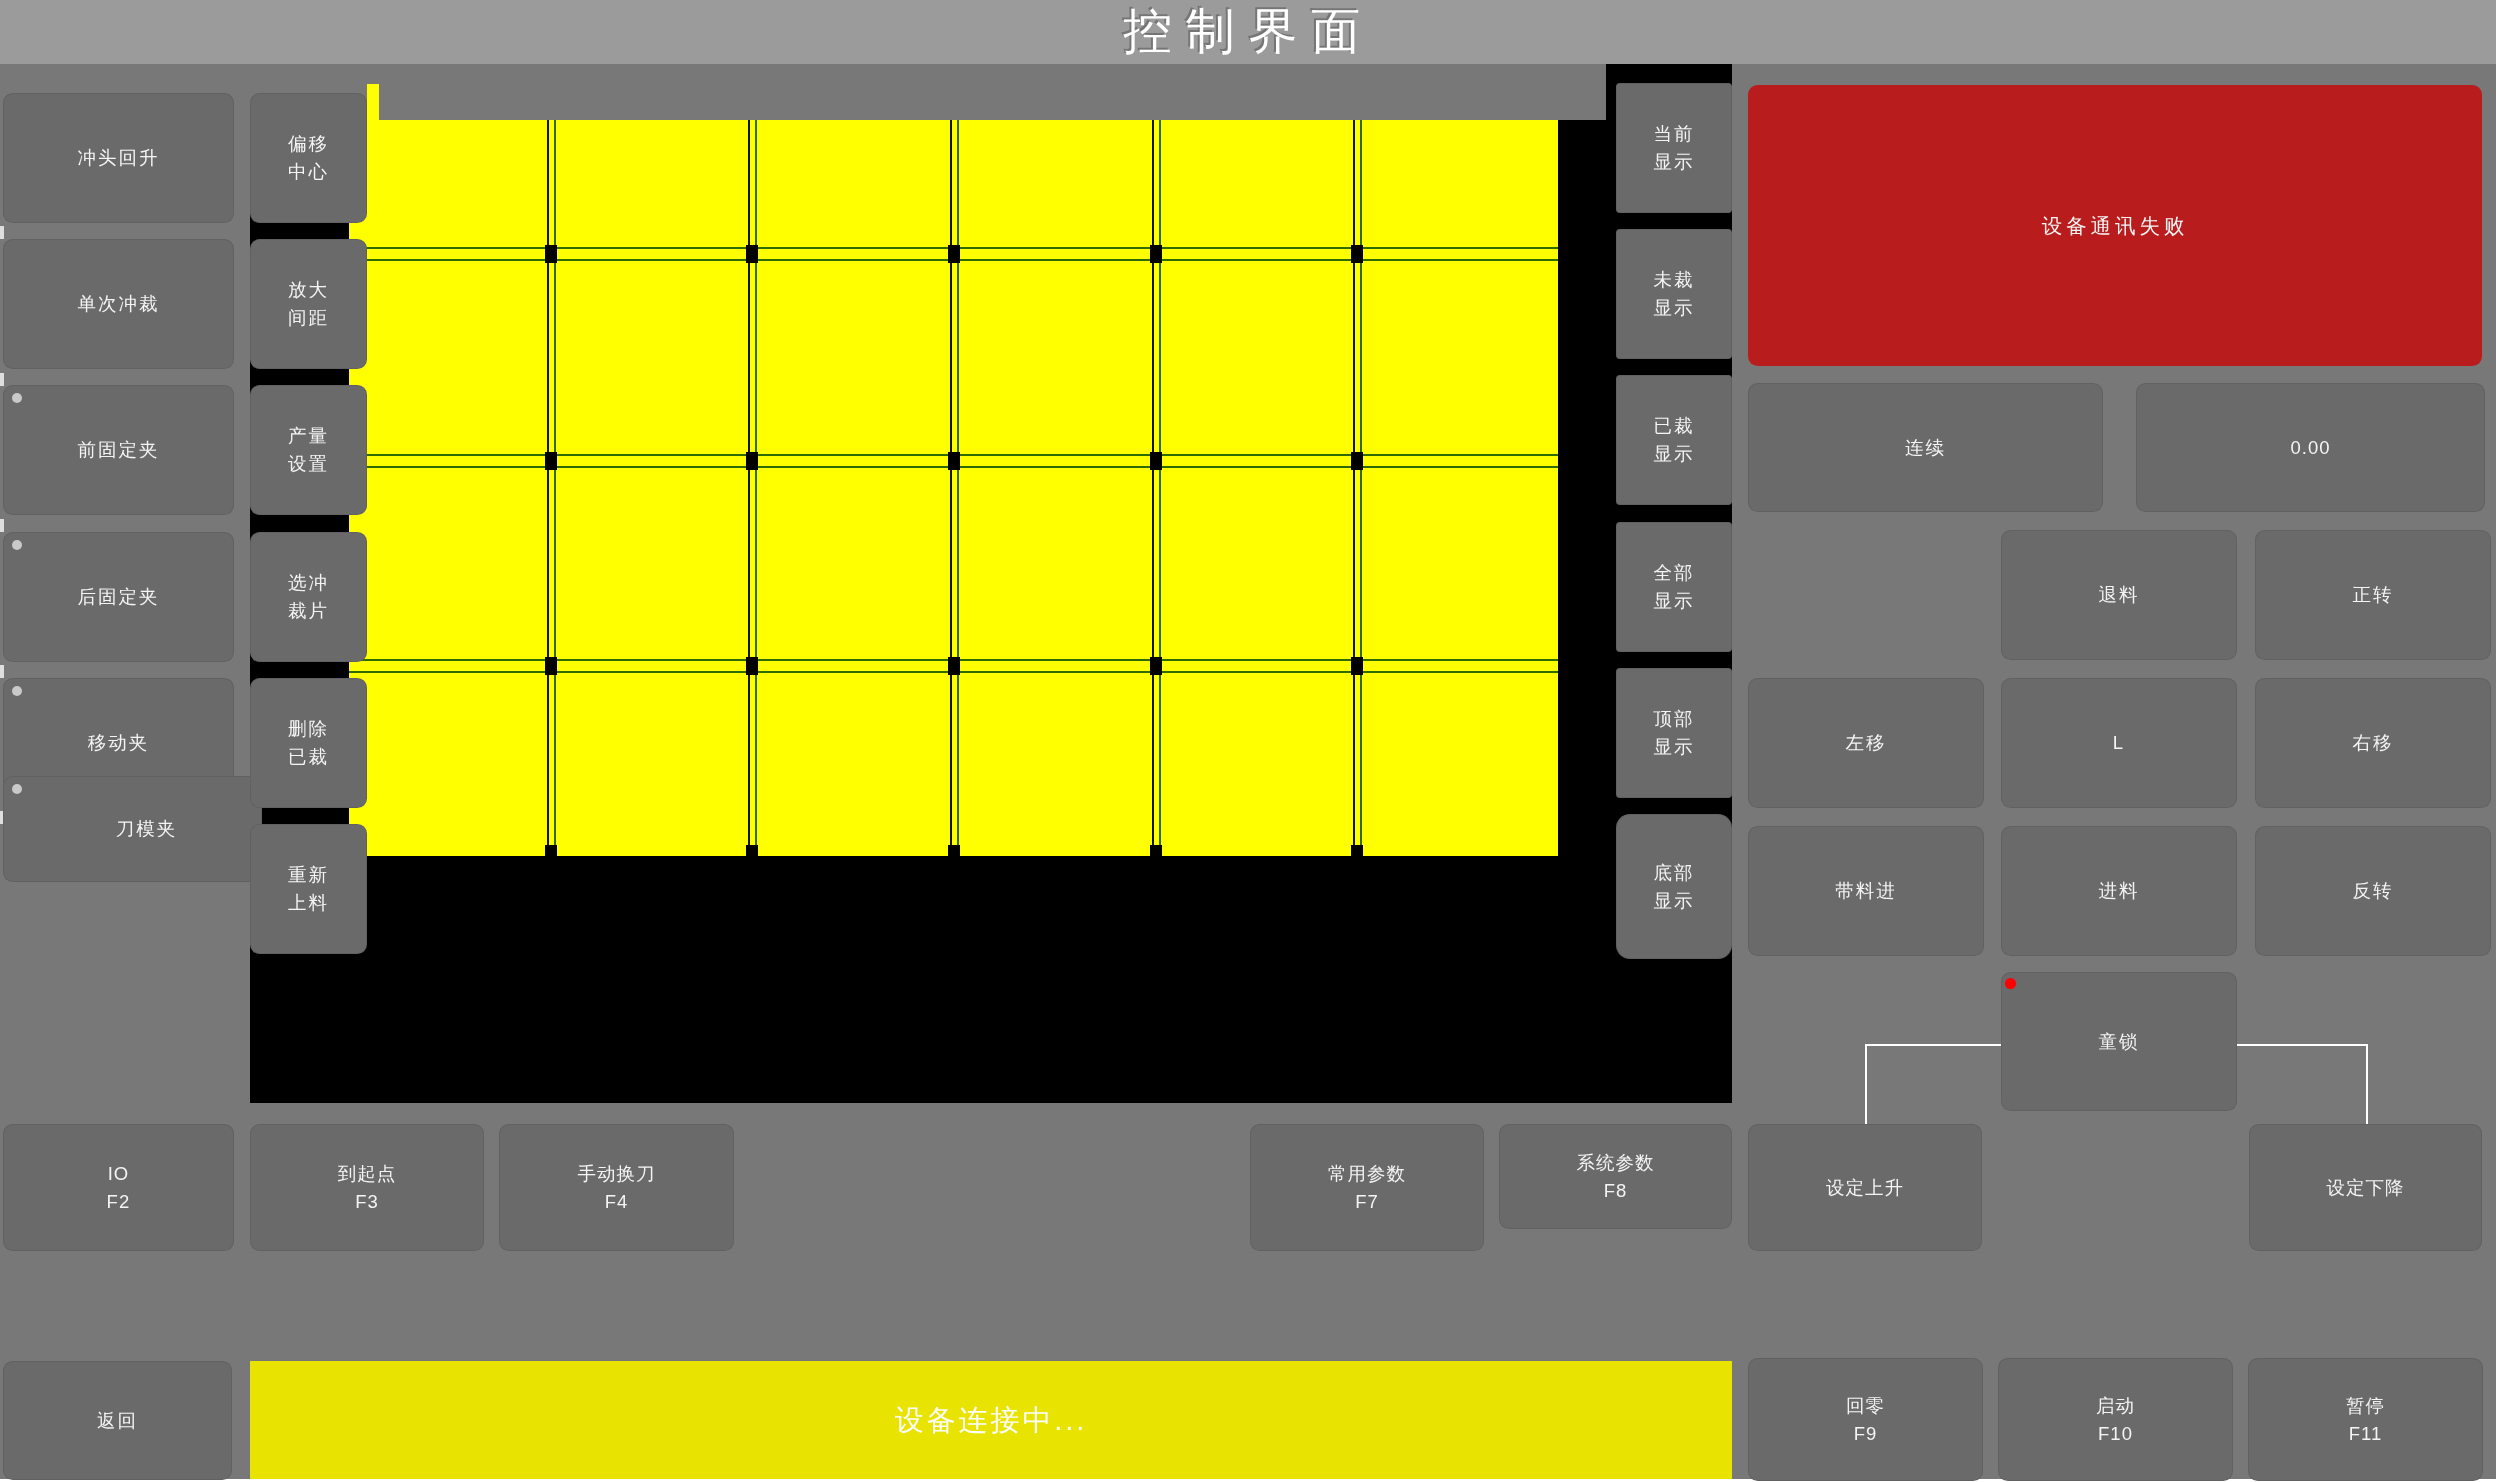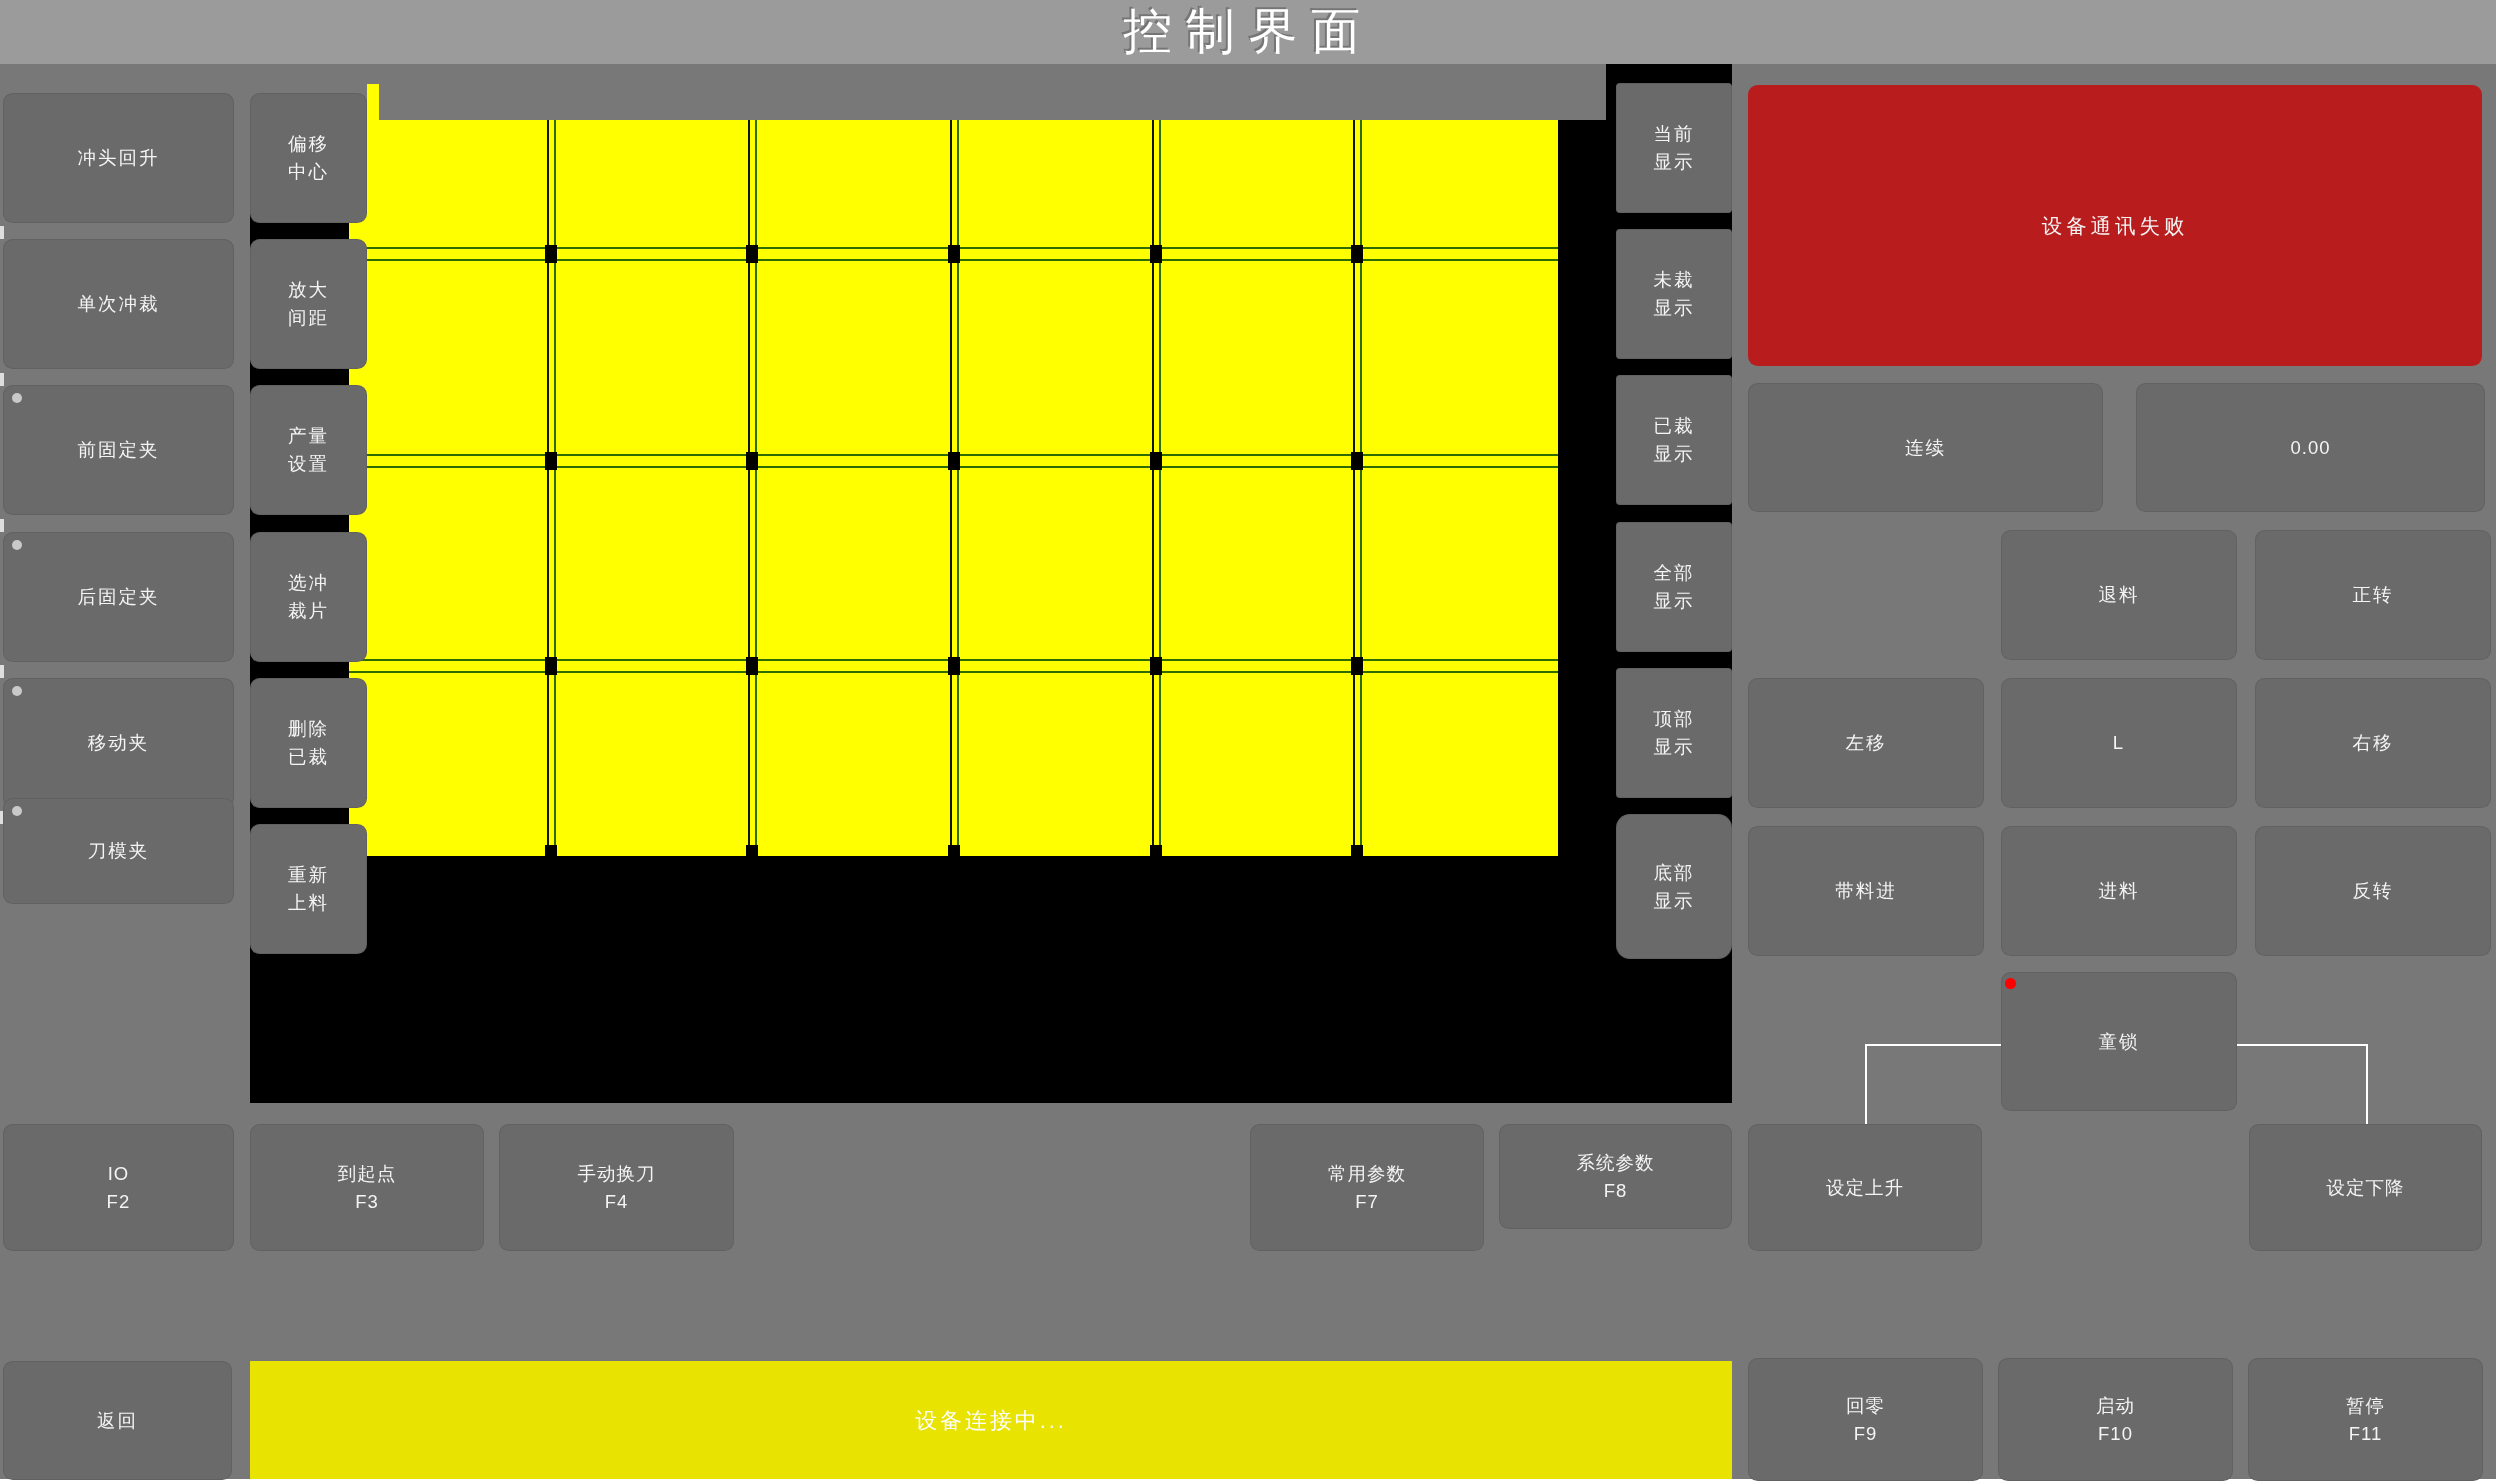--- a/index.html
+++ b/index.html
@@ -33,21 +33,21 @@
   .sheettab{position:absolute;left:117px;top:19.5px;width:11.7px;height:37px;background:#ffff00;}
   .vcut{position:absolute;top:0;height:100%;width:4.9px;border-left:2px solid #101500;border-right:2px solid #2e6b00;}
   .hband{position:absolute;left:0;width:100%;height:9.8px;border-top:2px solid #2e6b00;border-bottom:2px solid #2e6b00;}
   .nub{position:absolute;background:#000;}
   .statuspanel{
     position:absolute;left:1748px;top:85px;width:734px;height:281px;background:#b91c1c;border-radius:9.8px;
     display:flex;align-items:center;justify-content:center;color:#f4f4f4;font-size:20.5px;letter-spacing:3.9px;
   }
   .yellowbar{
     position:absolute;left:250px;top:1361px;width:1482px;height:119px;background:#e8e300;
-    display:flex;align-items:center;justify-content:center;color:#fdfdfd;font-size:22px;letter-spacing:2.9px;
+    display:flex;align-items:center;justify-content:center;color:#fdfdfd;font-size:29px;letter-spacing:2.9px;
   }
   .whitestrip{position:absolute;left:0;top:1479px;width:2497px;height:2.9px;background:#ffffff;}
   .bracket{position:absolute;background:#ffffff;}
   .reddot{position:absolute;width:10.7px;height:10.7px;border-radius:50%;background:#ff0000;}
 </style>
 </head>
 <body>
 
 <div id="stage">
   <div class="titlebar">控制界面</div>
@@ -107,21 +107,21 @@
     <div class="btn" style="left: 2.9px; top: 532px; width: 231px; height: 130px;">
       <div class="indicator"></div>
       <span>后固定夹</span>
     </div>
     <div class="notch" style="top: 665px;"></div>
     <div class="btn" style="left: 2.9px; top: 678px; width: 231px; height: 130px;">
       <div class="indicator"></div>
       <span>移动夹</span>
     </div>
     <div class="notch" style="top: 811px;"></div>
-    <div class="btn" style="left: 2.9px; top: 798px; width: 231px; height: 106px;">
+    <div class="btn" style="left: 2.9px; top: 776px; width: 231px; height: 106px; padding-left: 28px;">
       <div class="indicator"></div>
       <span>刀模夹</span>
     </div>
     <div class="btn" style="left: 250px; top: 93px; width: 117px; height: 130px; z-index: 5;">
       <span class="wrap2">偏移中心</span>
     </div>
     <div class="btn" style="left: 250px; top: 239px; width: 117px; height: 130px; z-index: 5;">
       <span class="wrap2">放大间距</span>
     </div>
     <div class="btn" style="left: 250px; top: 385px; width: 117px; height: 130px; z-index: 5;">

